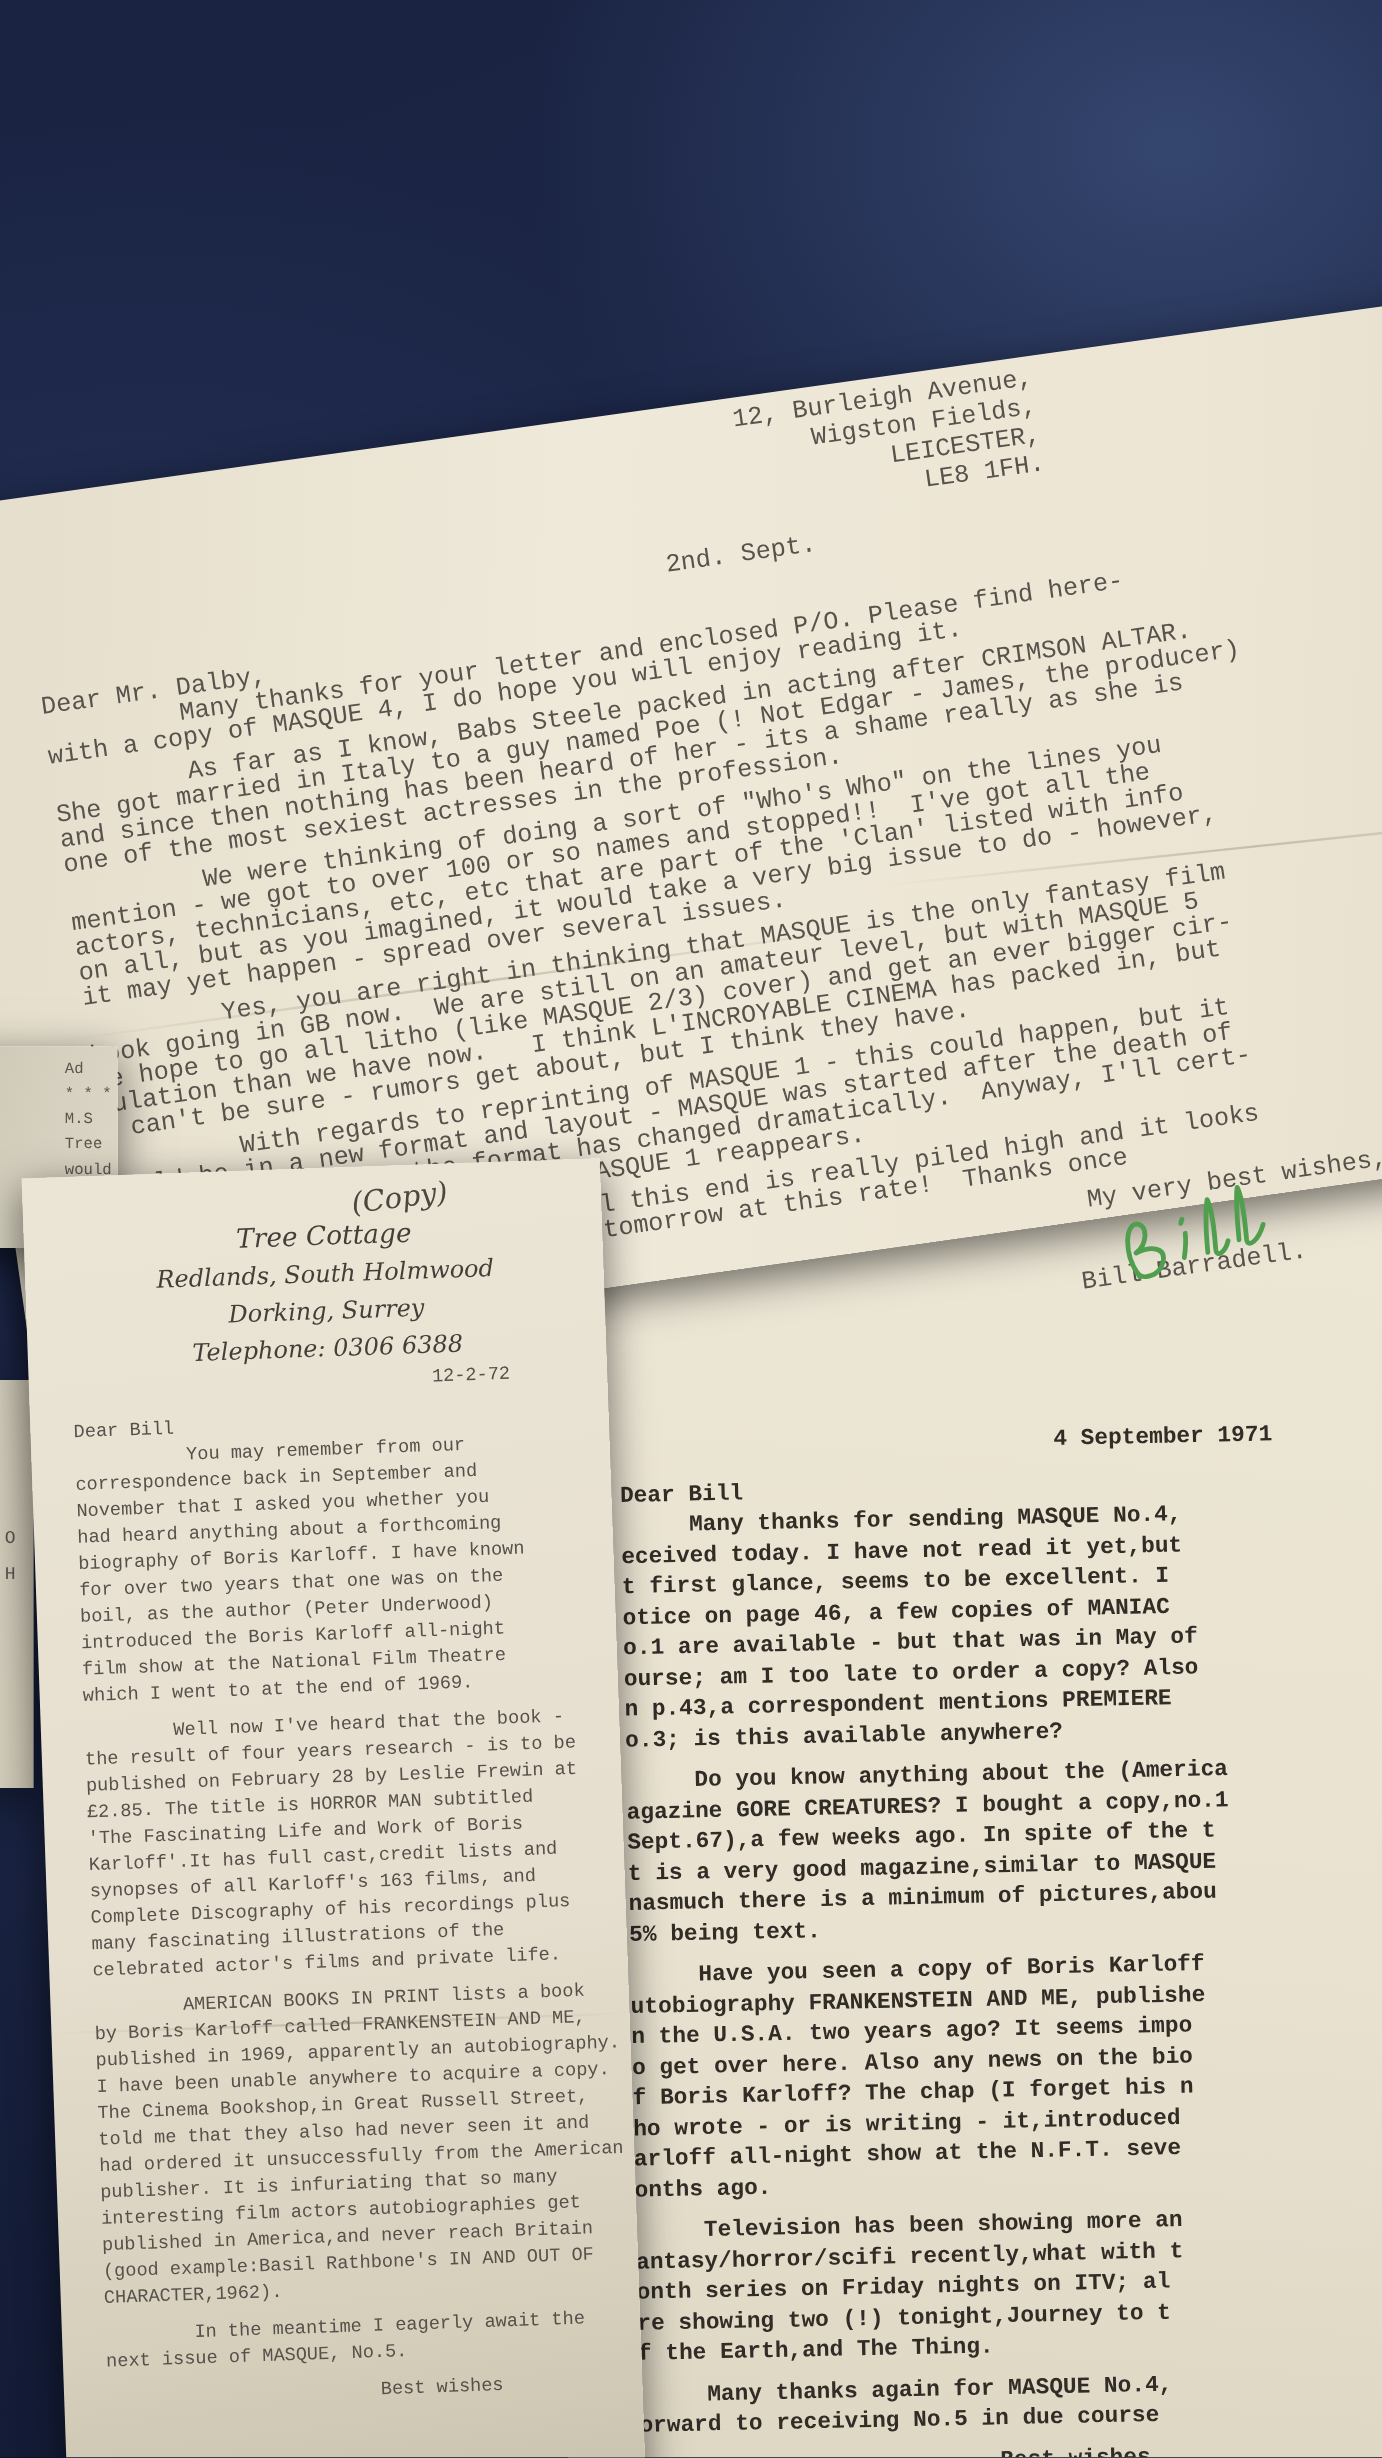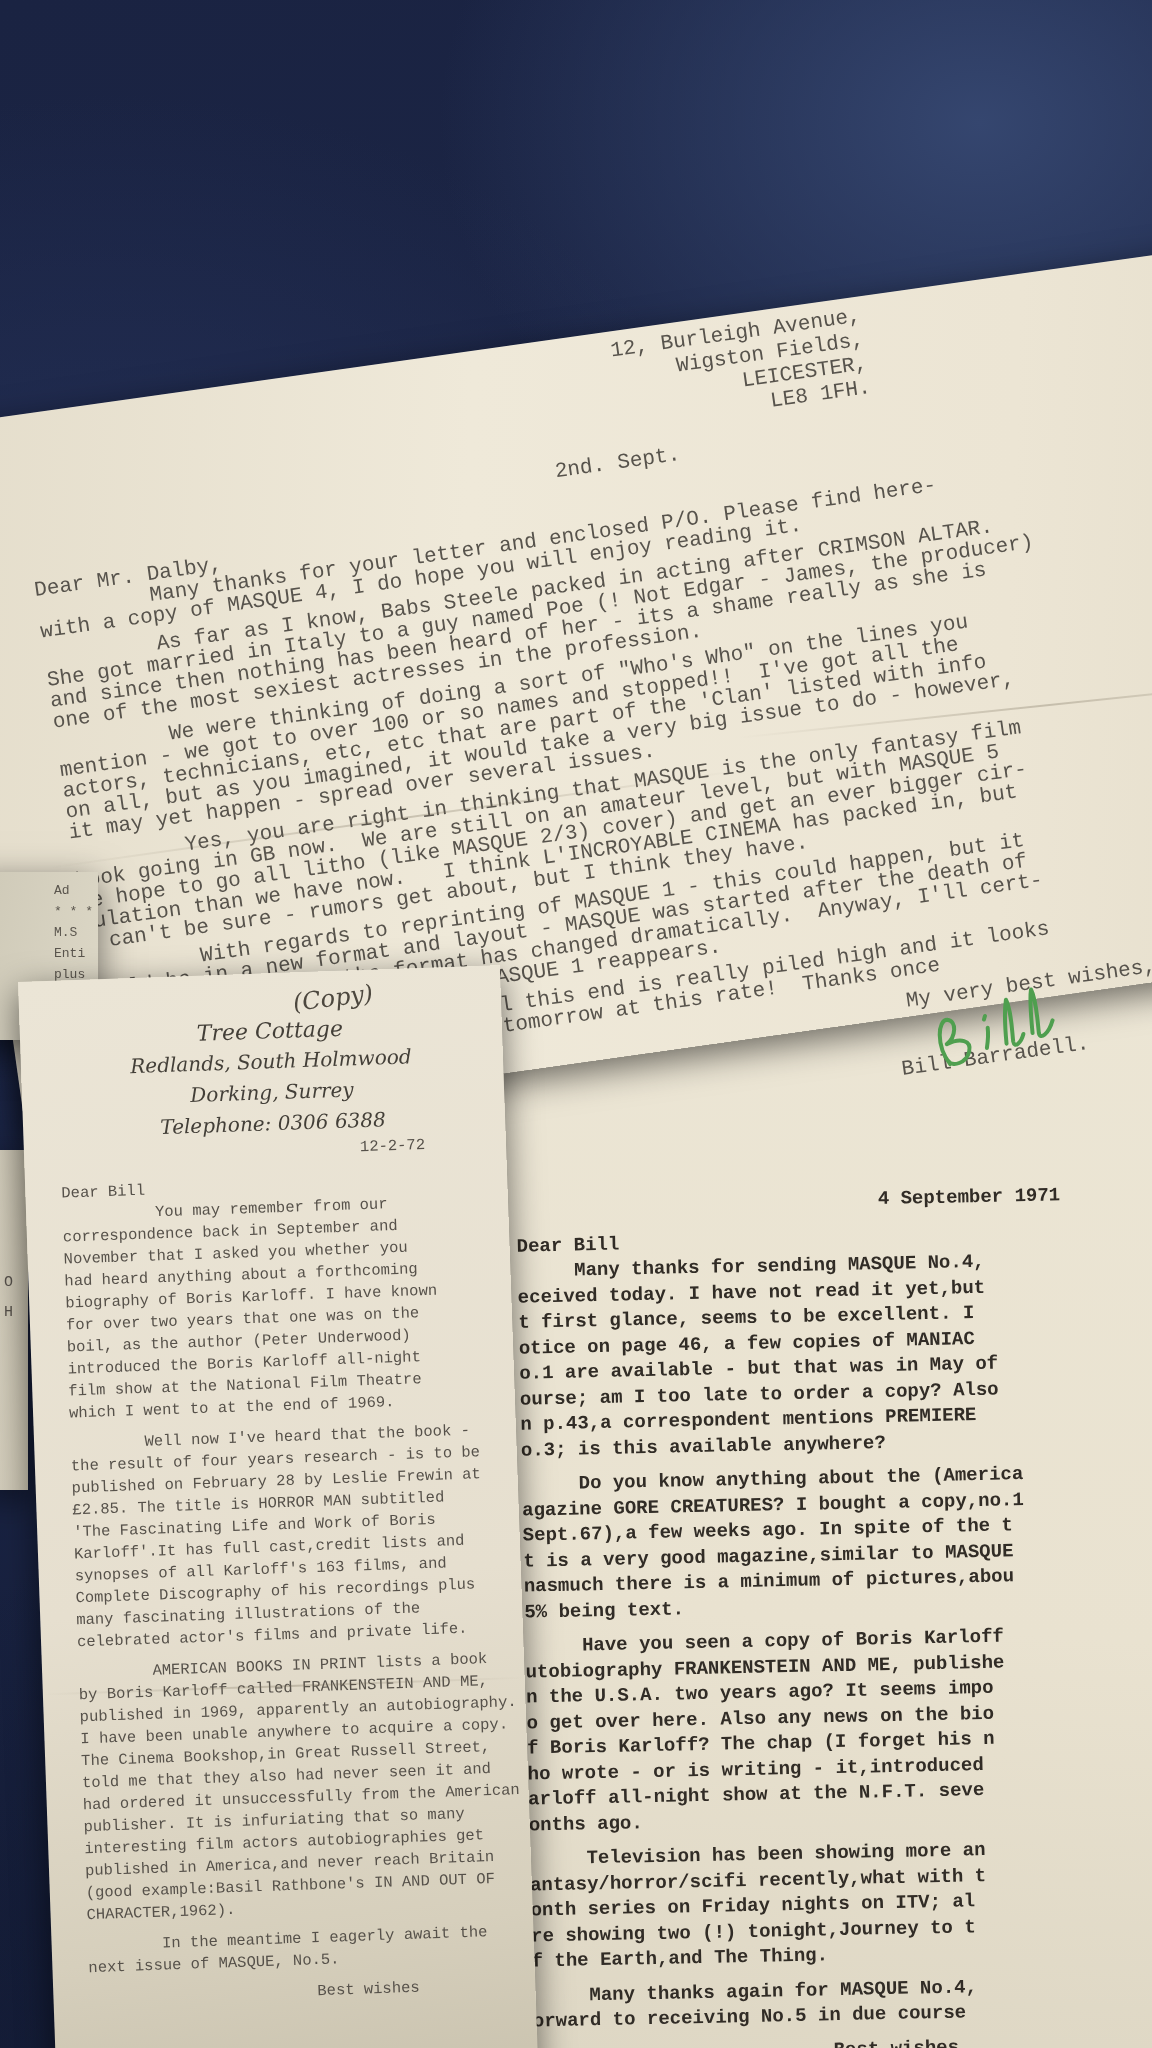--- a/index.html
+++ b/index.html
@@ -87,22 +87,22 @@
 
 <div id="scene">
 
   <div id="white-blur"></div>
 
   <div class="paper" id="scrap-sheet">
     <div class="inner line-block">
         <div>Ad</div>
         <div>* * *</div>
         <div>M.S</div>
-        <div>Enti</div>
-        <div>plus</div>
+        <div>Tree</div>
+        <div>would</div>
       </div>
   </div>
 
   <div class="paper" id="edge-strip">
     <div class="inner line-block">
         <div>O</div>
         <div>H</div>
       </div>
   </div>
 

